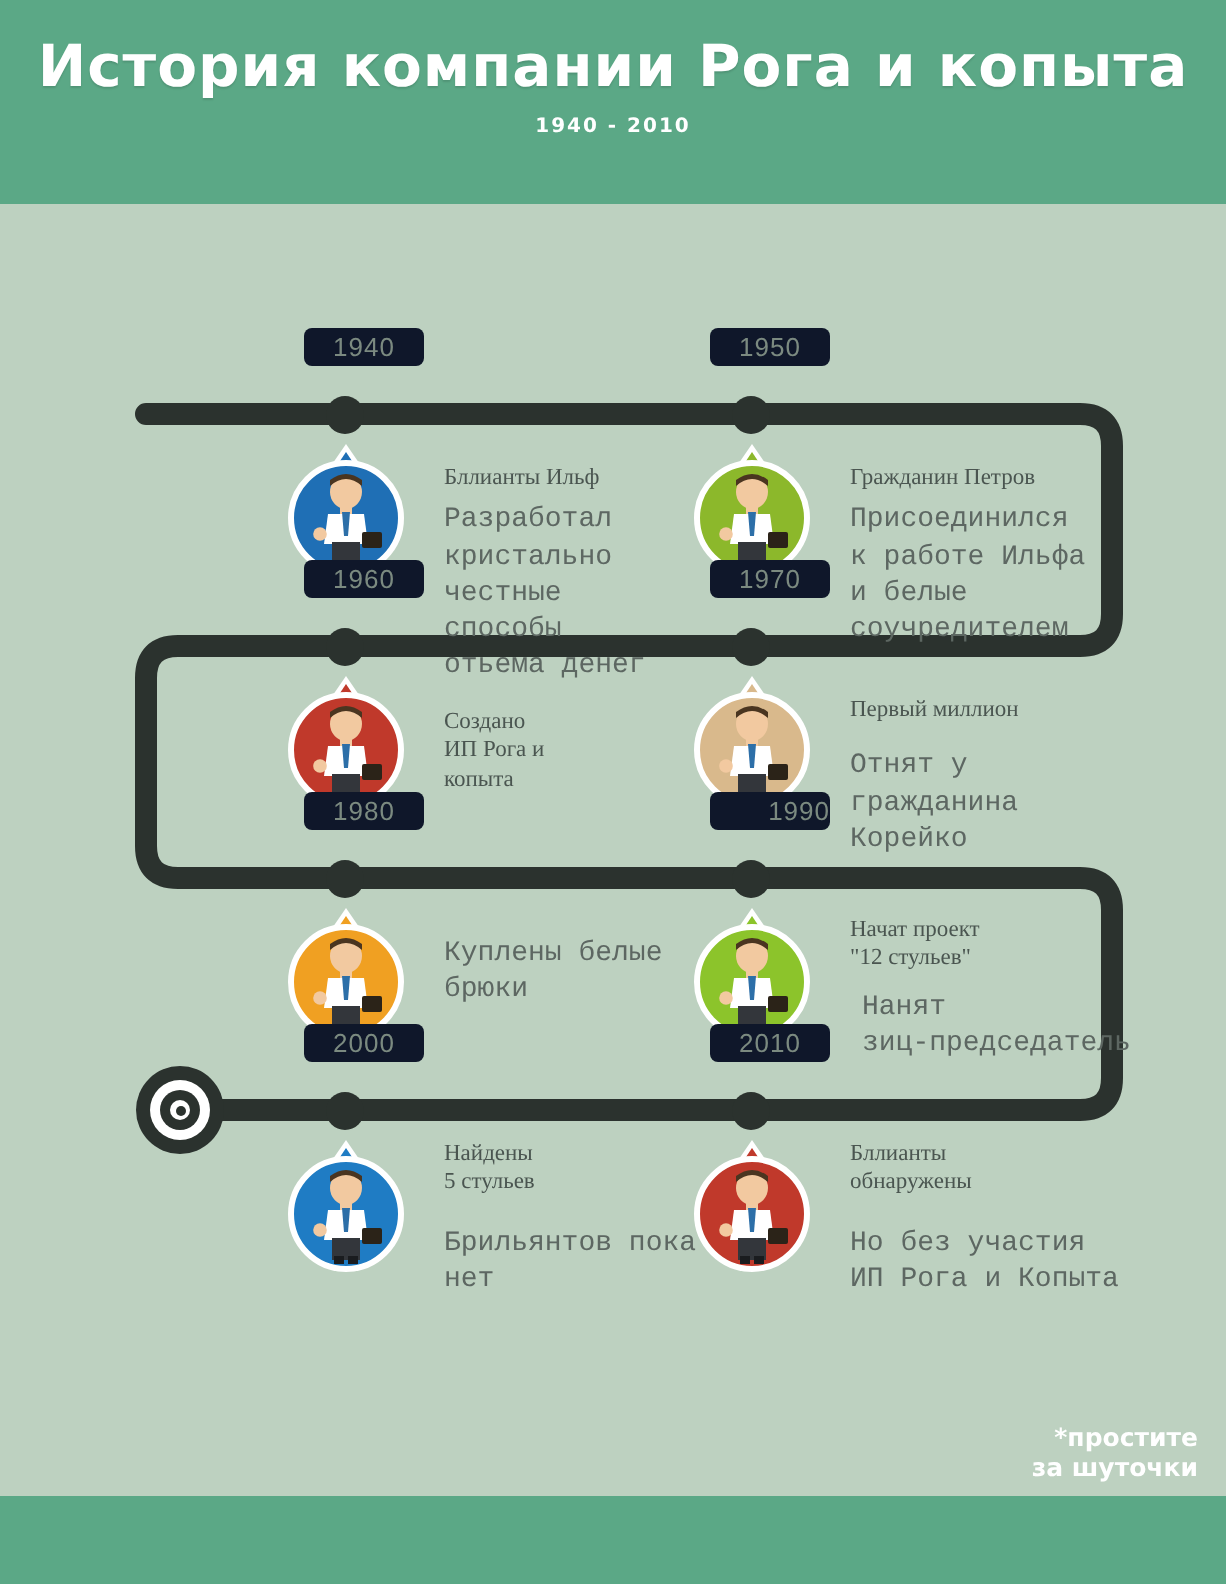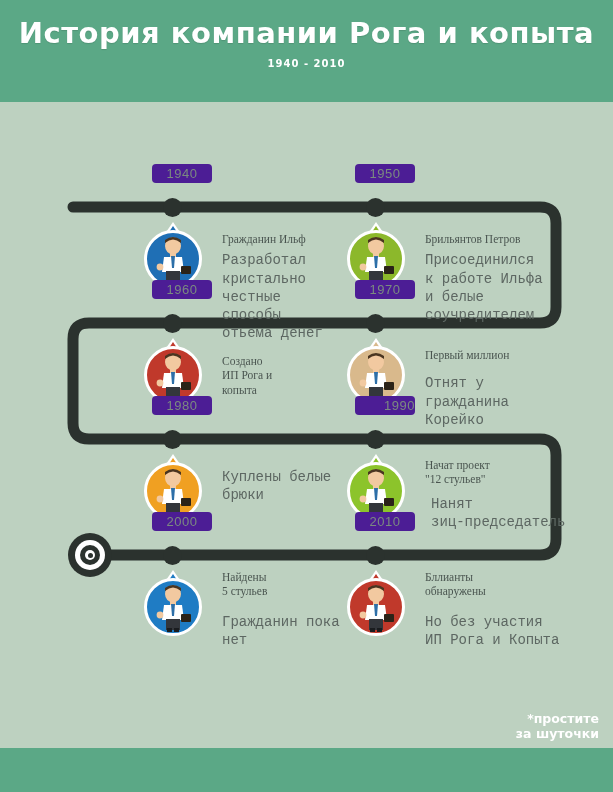--- a/index.html
+++ b/index.html
@@ -54,21 +54,21 @@
     width: 613px;
     height: 690px;
     pointer-events: none;
   }
 
   
   .year-pill {
     position: absolute;
     width: 60px;
     height: 19px;
-    background: #4c1d95;
+    background: #0f172a;
     border-radius: 4px;
     text-align: center;
     line-height: 19px;
     font-family: "Liberation Sans", sans-serif;
     font-size: 13px;
     color: #7b8a80;
     letter-spacing: 0.5px;
   }
 
   
@@ -230,21 +230,21 @@
         <path d="M 20 27 L 38 27 L 40 42 L 18 42 Z" fill="#ffffff"></path>
         <path d="M 27 26 L 31 26 L 30 38 L 28 38 Z" fill="#2d6fa8"></path>
         <rect x="22" y="41" width="14" height="11" fill="#33363b"></rect>
         <rect x="23" y="50" width="5" height="4" fill="#1a1c1f"></rect>
         <rect x="30" y="50" width="5" height="4" fill="#1a1c1f"></rect>
         <circle cx="16" cy="37" r="3.4" fill="#f2c9a0"></circle>
         <rect x="37" y="36" width="10" height="8" rx="1" fill="#2b2318"></rect>
       </svg>
     </div>
     <div class="text-block" style="left:78px; top:10px; width:150px;">
-      <div class="entry-title">Гражданин Ильф</div>
+      <div class="entry-title">Бллианты Ильф</div>
       <div class="entry-desc">Разработал
 кристально
 честные
 способы
 отьема денег</div>
     </div>
   </div>
 
   <div class="year-pill" style="left:355px; top:62px;">1950</div>
   <div class="node-dot" style="left:366px; top:96px;"></div>
@@ -260,21 +260,21 @@
         <path d="M 20 27 L 38 27 L 40 42 L 18 42 Z" fill="#ffffff"></path>
         <path d="M 27 26 L 31 26 L 30 38 L 28 38 Z" fill="#2d6fa8"></path>
         <rect x="22" y="41" width="14" height="11" fill="#33363b"></rect>
         <rect x="23" y="50" width="5" height="4" fill="#1a1c1f"></rect>
         <rect x="30" y="50" width="5" height="4" fill="#1a1c1f"></rect>
         <circle cx="16" cy="37" r="3.4" fill="#f2c9a0"></circle>
         <rect x="37" y="36" width="10" height="8" rx="1" fill="#2b2318"></rect>
       </svg>
     </div>
     <div class="text-block" style="left:78px; top:10px; width:155px;">
-      <div class="entry-title">Брильянтов Петров</div>
+      <div class="entry-title">Гражданин Петров</div>
       <div class="entry-desc">Присоединился
 к работе Ильфа
 и белые
 соучредителем</div>
     </div>
   </div>
 
   <div class="year-pill" style="left:152px; top:178px;">1960</div>
   <div class="node-dot" style="left:163px; top:212px;"></div>
   <div class="entry" style="left:144px; top:236px; width:240px;">
@@ -406,21 +406,21 @@
         <rect x="22" y="41" width="14" height="11" fill="#33363b"></rect>
         <rect x="23" y="50" width="5" height="4" fill="#1a1c1f"></rect>
         <rect x="30" y="50" width="5" height="4" fill="#1a1c1f"></rect>
         <circle cx="16" cy="37" r="3.4" fill="#f2c9a0"></circle>
         <rect x="37" y="36" width="10" height="8" rx="1" fill="#2b2318"></rect>
       </svg>
     </div>
     <div class="text-block" style="left:78px; top:0px; width:150px;">
       <div class="entry-title">Найдены
 5 стульев</div>
-      <div class="entry-desc" style="margin-top:14px;">Гражданин пока
+      <div class="entry-desc" style="margin-top:14px;">Брильянтов пока
 нет</div>
     </div>
   </div>
 
   <div class="year-pill" style="left:355px; top:410px;">2010</div>
   <div class="node-dot" style="left:366px; top:444px;"></div>
   <div class="entry" style="left:347px; top:468px; width:240px;">
     <div class="pin">
       <div class="pin-tip"></div>
       <div class="pin-tip-inner" style="border-bottom-color:#c0392b;"></div>

